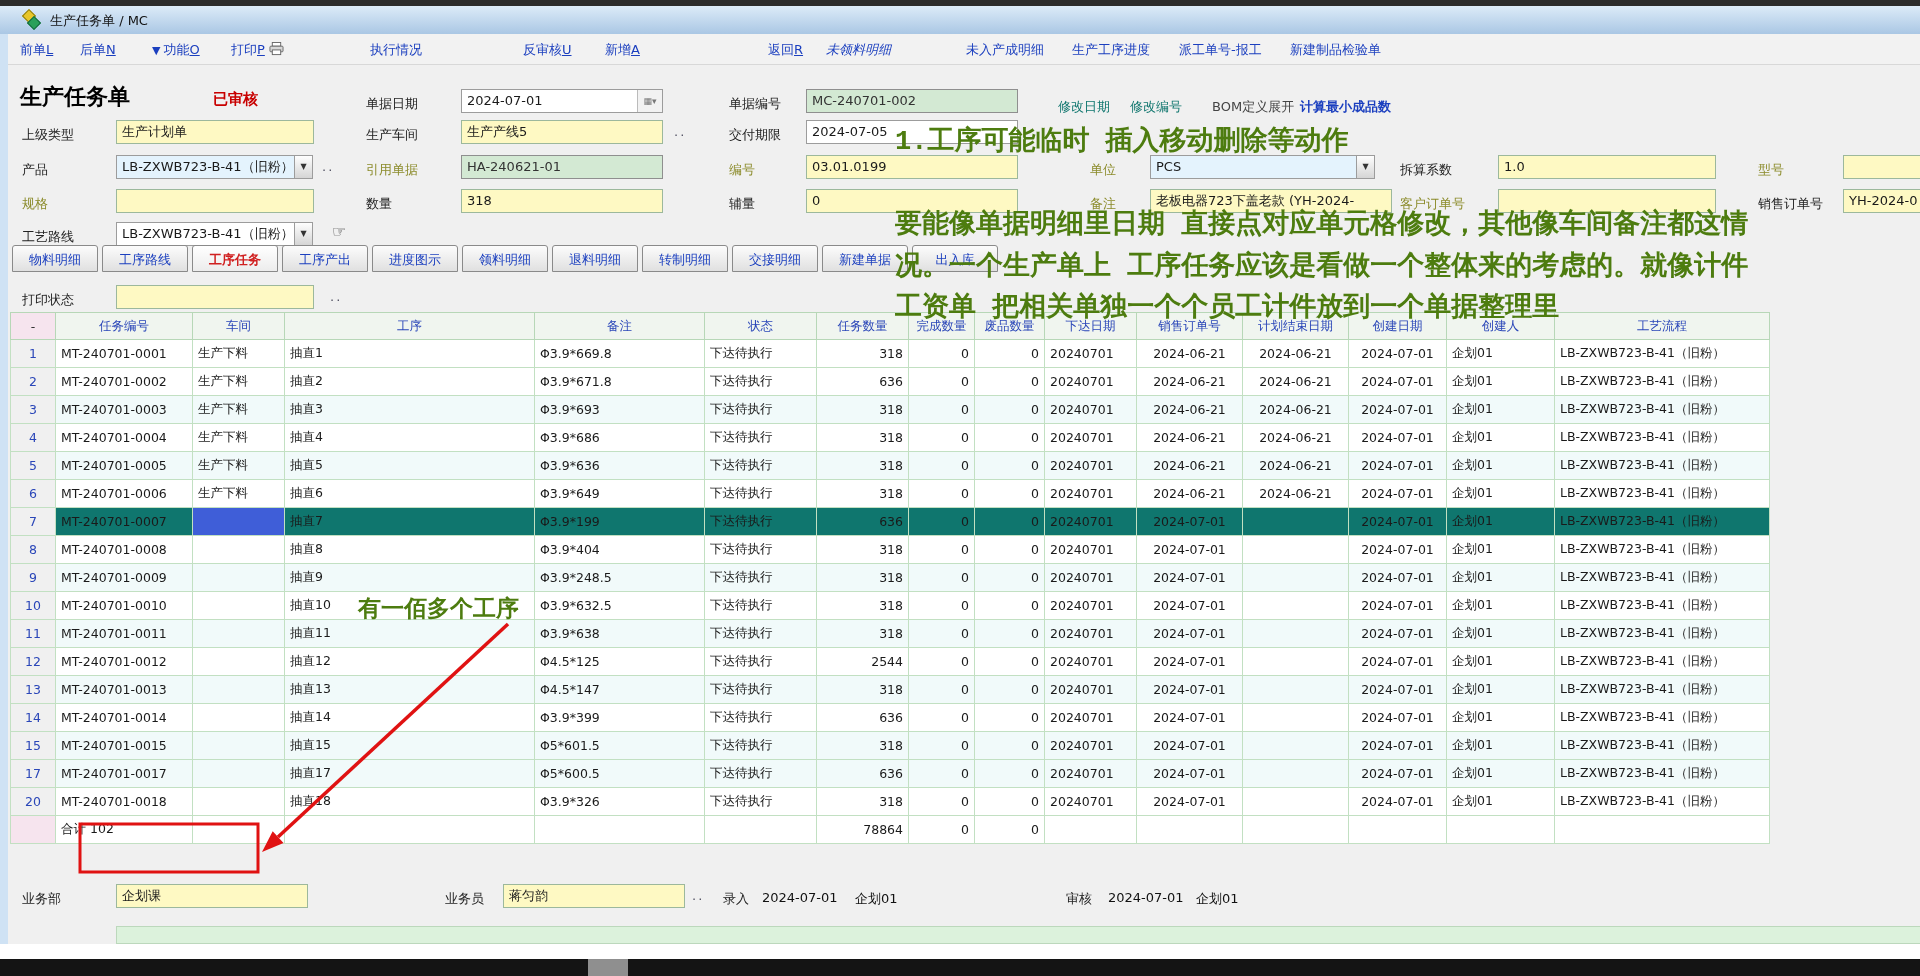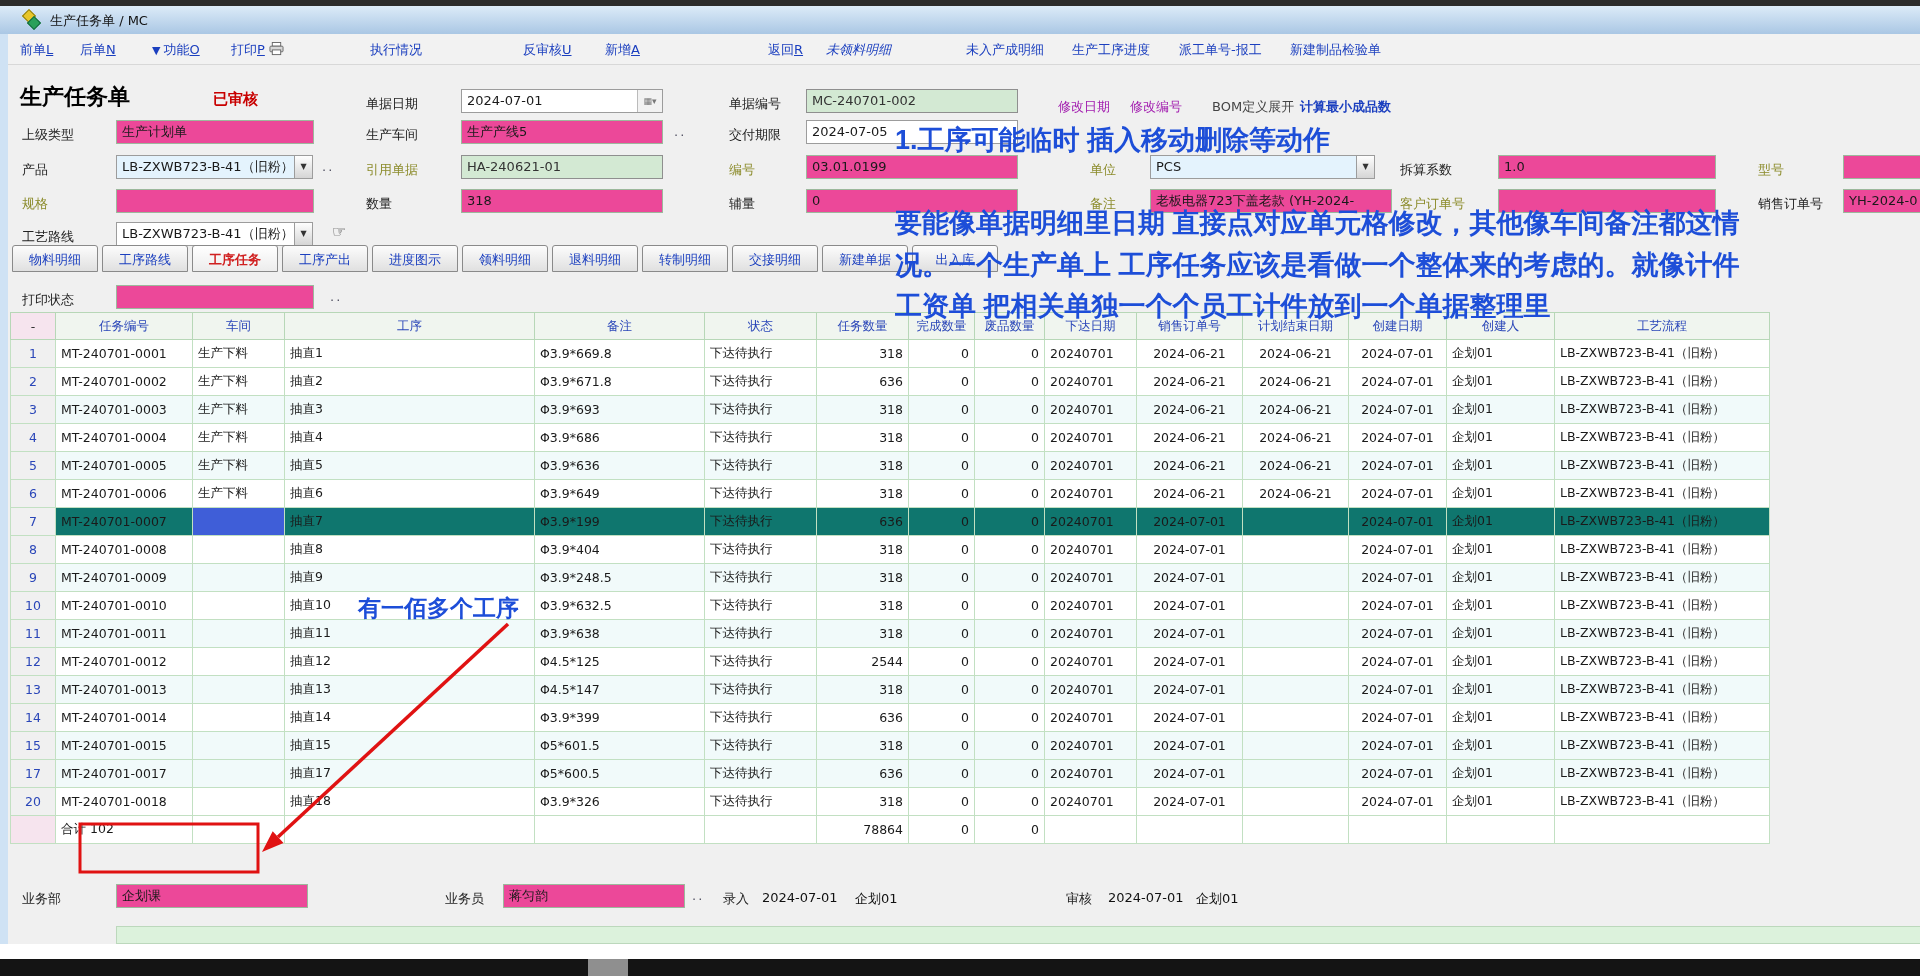--- a/index.html
+++ b/index.html
@@ -15,24 +15,24 @@
   .toolbar{position:absolute;left:0;top:34px;width:1920px;height:30px;background:#f2f2f2;border-bottom:1px solid #d8d8d8}
   .tb-item{position:absolute;top:7px;font-size:13px;color:#1b3fbf;cursor:pointer;white-space:nowrap}
   .tb-item u{text-decoration:underline}
   .tb-arrow{color:#1b3fbf;font-size:11px;margin-right:3px}
   .leftedge{position:absolute;left:0;top:34px;width:8px;height:910px;background:#cfe2f4}
   .doc-title{position:absolute;left:20px;top:82px;font-size:22px;font-weight:bold;color:#000}
   .audit{position:absolute;left:213px;top:90px;font-size:15px;font-weight:bold;color:#c80000}
   .lbl{position:absolute;font-size:13px;color:#222;white-space:nowrap}
   .lbl.olive{color:#8b8b2a}
   .link{position:absolute;font-size:13px;white-space:nowrap;cursor:pointer}
-  .link.gray{color:#a21caf}.link.dark{color:#444}.link.blue{color:#1b3fbf;font-weight:bold}
+  .link.gray{color:#0f766e}.link.dark{color:#444}.link.blue{color:#1b3fbf;font-weight:bold}
   .fld{position:absolute;height:22px;line-height:22px;font-size:13px;padding:0 5px;border:1px solid #9c9c9c;
        background:#fff;white-space:nowrap;overflow:hidden;box-sizing:content-box}
-  .fld.green{background:#ec4899;border-color:#9cb89c}
+  .fld.green{background:#fef9c3;border-color:#9cb89c}
   .fld.gg{background:#d3e9d3;border-color:#8f8f8f;color:#333}
   .fld.blue{background:#e4f3fd}
   .combo{padding-right:20px}
   .ddbtn{position:absolute;right:0;top:0;width:17px;height:22px;background:linear-gradient(#fefefe,#d5d5d5);
          border-left:1px solid #9c9c9c;font-size:8px;text-align:center;line-height:22px;color:#333;cursor:pointer}
   .calbtn{position:absolute;right:0;top:0;width:24px;height:22px;background:#f2f2f2;border-left:1px solid #bbb;
           font-size:9px;color:#777;text-align:center;line-height:22px;cursor:pointer}
   .dots{position:absolute;font-size:13px;color:#556;letter-spacing:2px;cursor:pointer}
   .hand{position:absolute;font-size:16px;color:#333;cursor:pointer}
   .tabsrow{position:absolute;left:0;top:245px;width:1920px;height:30px}
@@ -52,22 +52,22 @@
   td.selcell{background:#3f5ed8 !important}
   tr.total td{background:#ffffff}
   tr.total td.rn{background:#f6e4ee}
   .num{text-align:right}.ctr{text-align:center}
   .footer-lbl{position:absolute;top:890px;font-size:13px;color:#222;white-space:nowrap}
   .footer-val{position:absolute;top:890px;font-size:13px;color:#111;white-space:nowrap}
   .greenstrip{position:absolute;left:116px;top:926px;width:1804px;height:16px;background:#dcf2dc;border:1px solid #bcd8bc}
   .whitestrip{position:absolute;left:0;top:944px;width:1920px;height:15px;background:#ffffff}
   .bottombar{position:absolute;left:0;top:959px;width:1920px;height:17px;background:#141414}
   .graynotch{position:absolute;left:588px;top:0;width:40px;height:17px;background:#8f8f8f}
-  .ann{position:absolute;color:#1d4ed8;font-weight:bold;font-size:27px;white-space:nowrap;z-index:50;
-       font-family:Liberation Sans, sans-serif}
+  .ann{position:absolute;color:#4d7c0f;font-weight:bold;font-size:27px;white-space:nowrap;z-index:50;
+       font-family:Liberation Mono, monospace}
   .ann.note{font-size:23px}
   .overlay{position:absolute;left:0;top:0;z-index:49;pointer-events:none}
 </style>
 </head>
 <body>
 
 <div class="stage">
 
   <div class="topline"></div>
 

